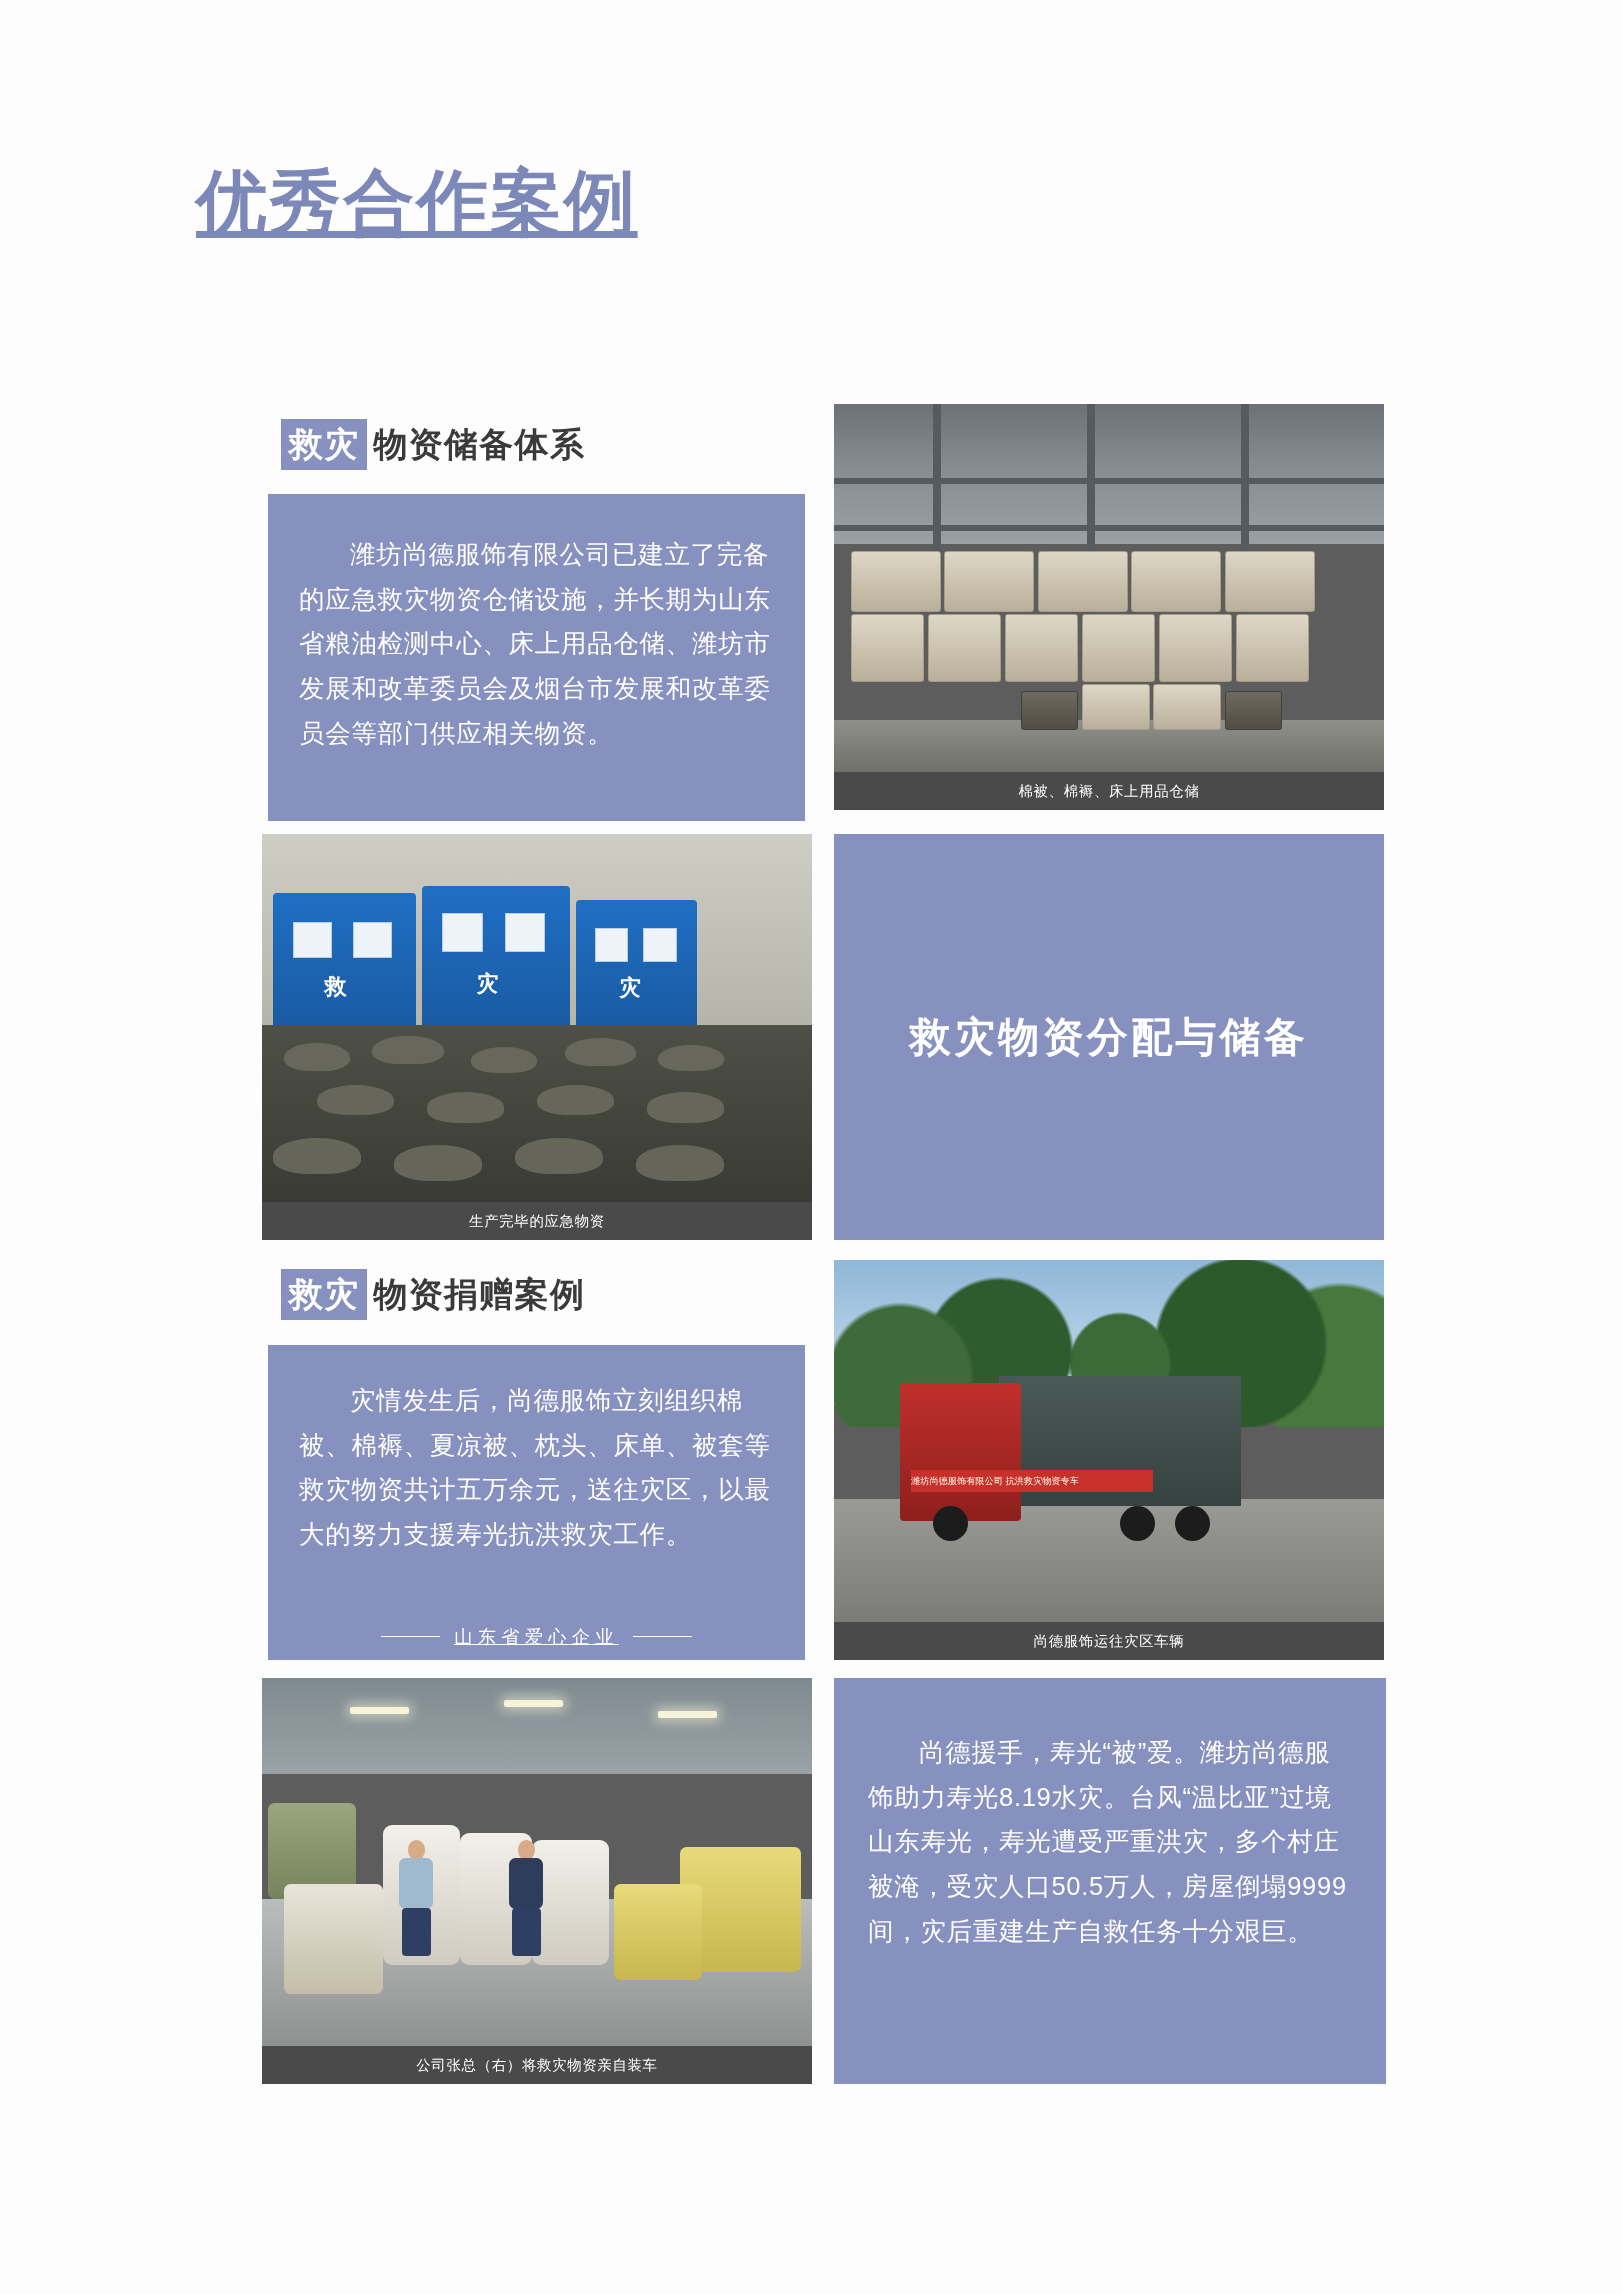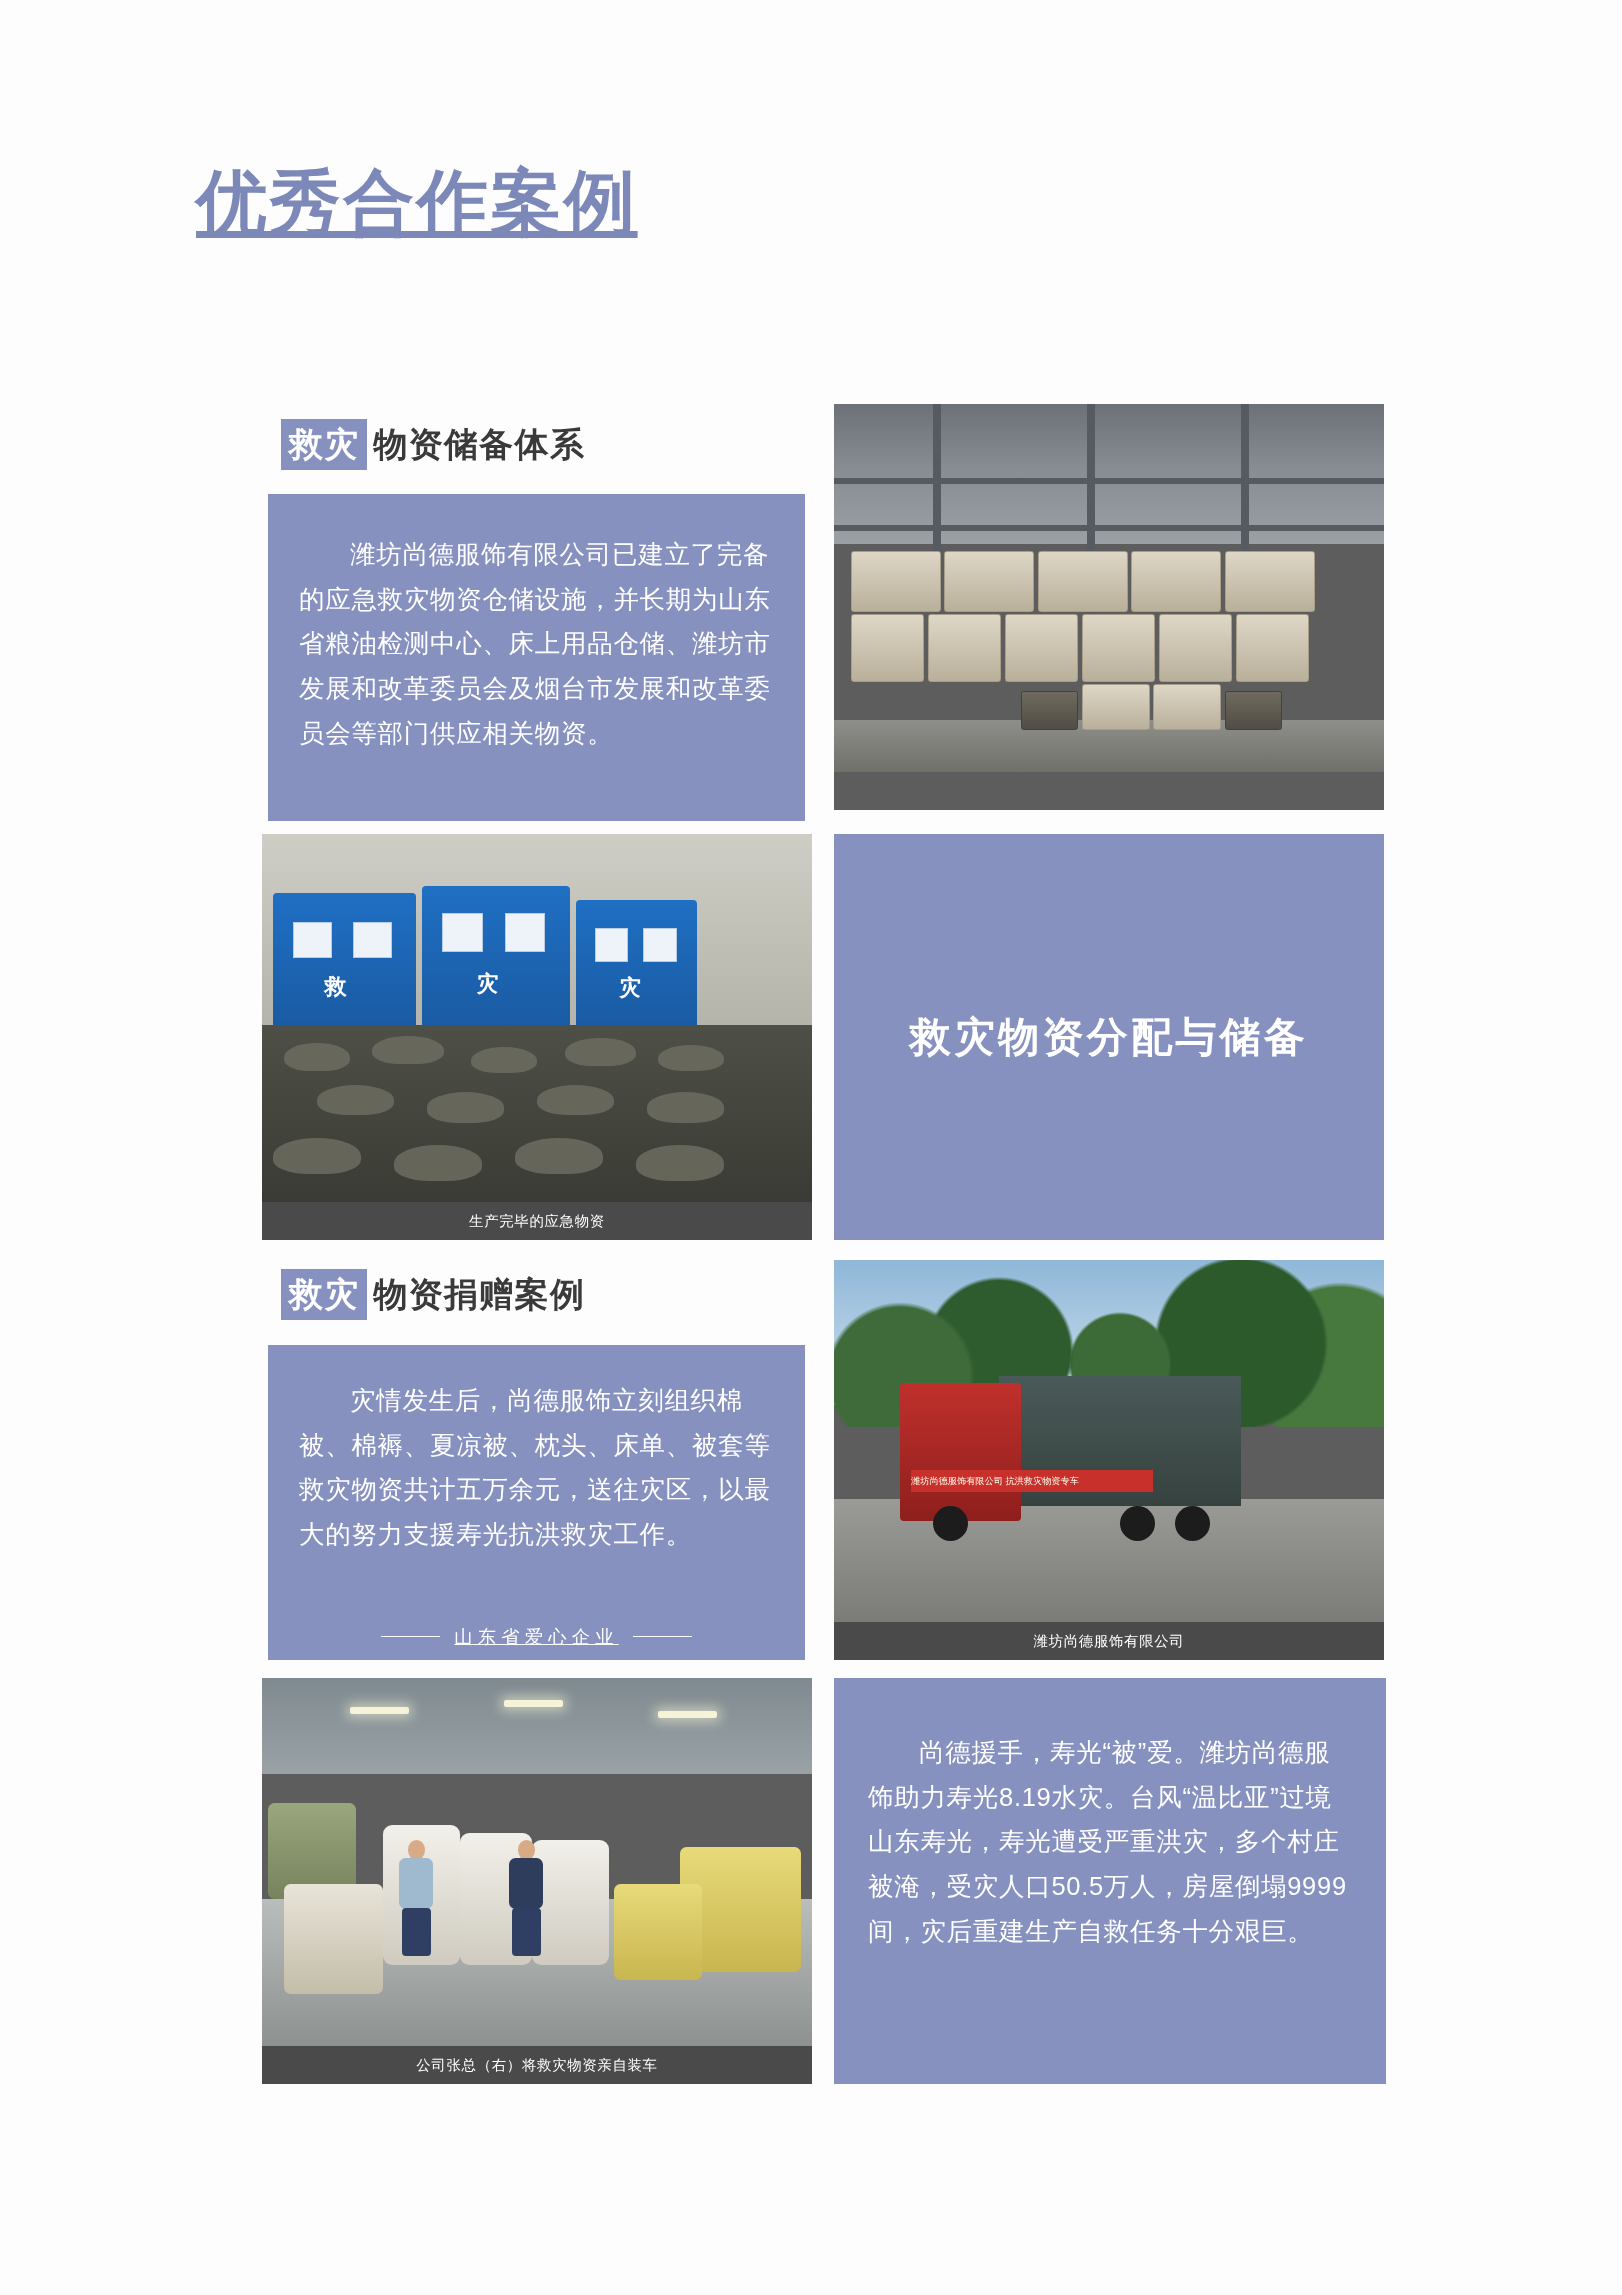--- a/index.html
+++ b/index.html
@@ -226,20 +226,21 @@
         <div class="bale" style="left:31%; top:57%; width:13%; height:18%;"></div>
         <div class="bale" style="left:45%; top:57%; width:13%; height:18%;"></div>
         <div class="bale" style="left:59%; top:57%; width:13%; height:18%;"></div>
         <div class="bale" style="left:73%; top:57%; width:13%; height:18%;"></div>
         <div class="bale dark" style="left:34%; top:78%; width:10%; height:10%;"></div>
         <div class="bale" style="left:45%; top:76%; width:12%; height:12%;"></div>
         <div class="bale" style="left:58%; top:76%; width:12%; height:12%;"></div>
         <div class="bale dark" style="left:71%; top:78%; width:10%; height:10%;"></div>
       </div>
     </div>
+    <div class="caption">棉被、棉褥、床上用品仓储</div>
   </div>
 
   <div class="photo" style="left:262px; top:834px; width:550px; height:406px;">
     <div class="img">
       <div class="scene">
         <div class="tent-wall"></div>
         <div class="tent" style="left:2%; top:16%; width:26%; height:36%;">
           <div class="win" style="left:14%; top:22%; width:26%; height:26%;"></div>
           <div class="win" style="left:56%; top:22%; width:26%; height:26%;"></div>
           <div class="ch" style="left:36%; top:60%;">救</div>
@@ -300,21 +301,21 @@
         <div class="trees"></div>
         <div class="road"></div>
         <div class="truck-box" style="left:30%; top:32%; width:44%; height:36%;"></div>
         <div class="truck-cab" style="left:12%; top:34%; width:22%; height:38%;"></div>
         <div class="truck-banner" style="left:14%; top:58%; width:44%; height:22px; line-height:22px; ">潍坊尚德服饰有限公司 抗洪救灾物资专车</div>
         <div class="wheel" style="left:18%; top:68%; width:35px; height:35px;"></div>
         <div class="wheel" style="left:52%; top:68%; width:35px; height:35px;"></div>
         <div class="wheel" style="left:62%; top:68%; width:35px; height:35px;"></div>
       </div>
     </div>
-    <div class="caption">潍坊尚德服饰有限公司</div>
+    <div class="caption">尚德服饰运往灾区车辆</div>
   </div>
 
   <div class="photo" style="left:262px; top:1678px; width:550px; height:406px;">
     <div class="img">
       <div class="scene">
         <div class="room-ceil"></div>
         <div class="lamp" style="left:16%; top:8%; width:59px; height:6.5px;"></div>
         <div class="lamp" style="left:44%; top:6%; width:59px; height:6.5px;"></div>
         <div class="lamp" style="left:72%; top:9%; width:59px; height:6.5px;"></div>
         <div class="room-floor"></div>

